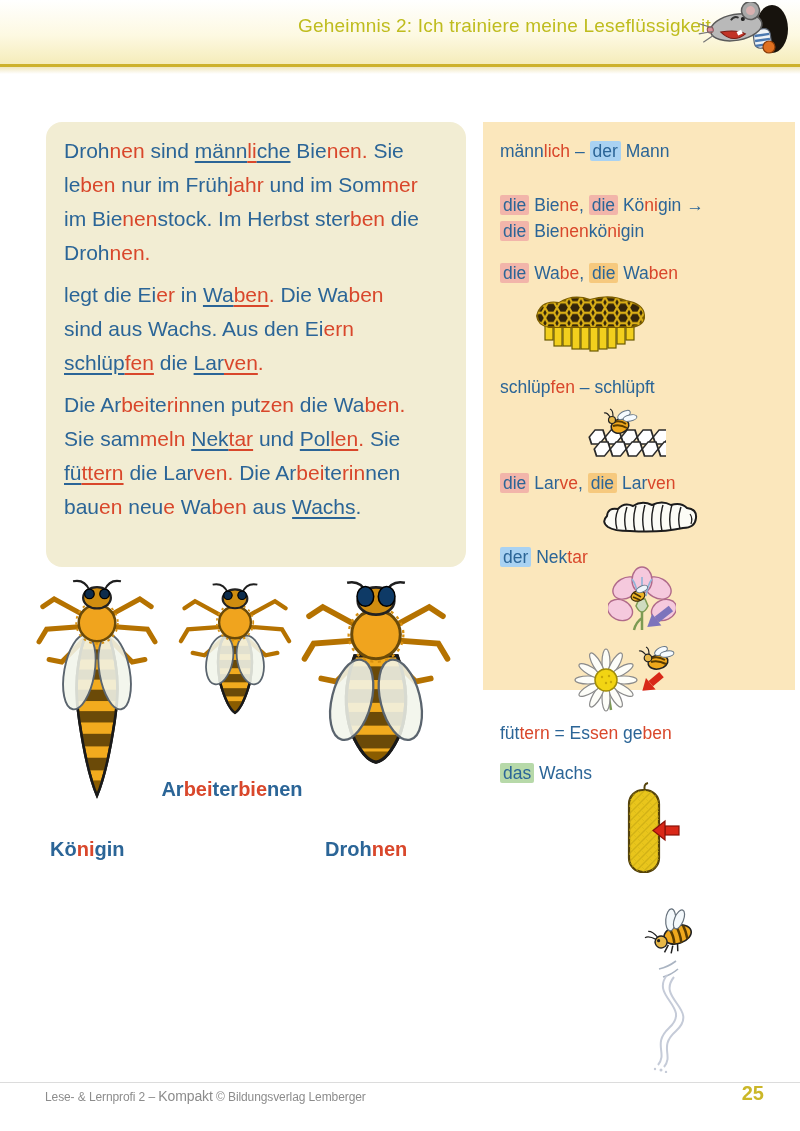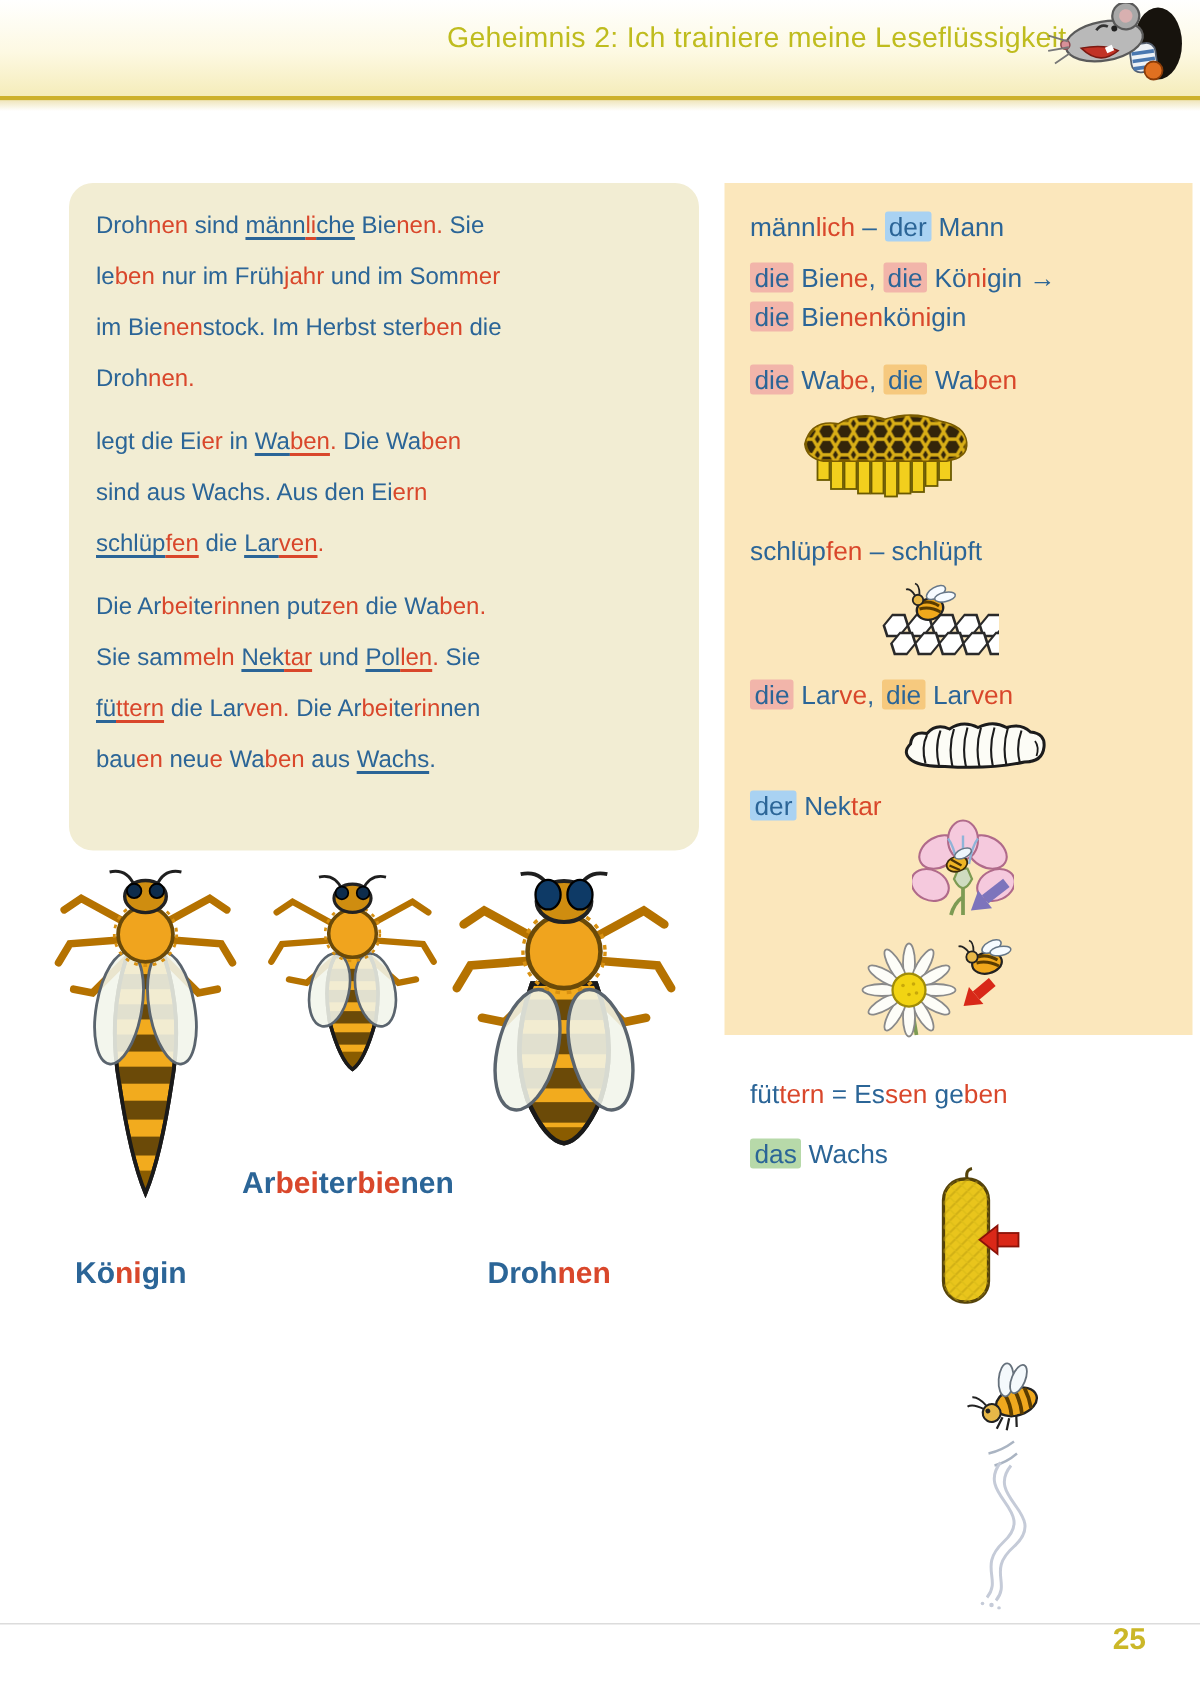--- a/index.html
+++ b/index.html
@@ -15,21 +15,21 @@
         background:linear-gradient(#ffffff 0%,#fdf9e2 55%,#f5ecba 100%);}
   .gold-line{position:absolute;left:0;top:64px;width:800px;height:3px;background:var(--gold);}
   .band-after{position:absolute;left:0;top:67px;width:800px;height:7px;
         background:linear-gradient(#f0e6bd,#ffffff);}
   .page-title{position:absolute;left:298px;top:15px;margin:0;font-size:19px;font-weight:normal;
         color:var(--title);letter-spacing:.2px;}
   .mascot{position:absolute;left:698px;top:2px;}
   
   .reading-box{position:absolute;left:46px;top:122px;width:420px;height:445px;
         background:var(--boxbg);border-radius:16px;box-sizing:border-box;padding:12px 18px 0 18px;}
-  .reading-box p{margin:0 0 8px 0;font-size:16px;line-height:34px;}
+  .reading-box p{margin:0 0 8px 0;font-size:21px;line-height:34px;}
   .r-line{display:block;white-space:nowrap;}
   
   .sb{color:var(--blue);} .sr{color:var(--red);}
   .u{text-decoration:underline;text-decoration-thickness:1.5px;text-underline-offset:3px;}
   .hl-pink{background:var(--hlpink);padding:0 3px;border-radius:2px;}
   .hl-blue{background:var(--hlblue);padding:0 3px;border-radius:2px;}
   .hl-orange{background:var(--hlorange);padding:0 3px;border-radius:2px;}
   .hl-green{background:var(--hlgreen);padding:0 3px;border-radius:2px;}
   
   .vocab{position:absolute;left:483px;top:122px;width:312px;height:568px;background:var(--colbg);
@@ -102,21 +102,21 @@
       <span class="r-line"><span class="sb">bau</span><span class="sr">en</span><span class="sb"> neu</span><span class="sr">e</span><span class="sb"> Wa</span><span class="sr">ben</span><span class="sb"> aus </span><span class="sb u">Wachs</span><span class="sb">.</span></span>
     </p>
   </section>
 
   <aside class="vocab">
 
     <div class="v-text">
       <div><span class="sb">männ</span><span class="sr">lich</span><span class="sb"> – </span><span class="sb hl-blue">der</span><span class="sb"> Mann</span></div>
     </div>
 
-    <div class="v-text" style="margin-top:8px">
+    <div class="v-text" style="margin-top:28px">
       <div><span class="sb hl-pink">die</span><span class="sb"> Bie</span><span class="sr">ne</span><span class="sb">, </span><span class="sb hl-pink">die</span><span class="sb"> Kö</span><span class="sr">ni</span><span class="sb">gin</span><span class="sb"> →</span></div>
       <div><span class="sb hl-pink">die</span><span class="sb"> Bie</span><span class="sr">nen</span><span class="sb">kö</span><span class="sr">ni</span><span class="sb">gin</span></div>
     </div>
 
     <div class="v-text" style="margin-top:16px">
       <div><span class="sb hl-pink">die</span><span class="sb"> Wa</span><span class="sr">be</span><span class="sb">, </span><span class="sb hl-orange">die</span><span class="sb"> Wa</span><span class="sr">ben</span></div>
     </div>
 
     <div class="v-img" style="margin:6px 0 0 50px">
       <svg width="115" height="62" viewBox="0 0 115 62">
@@ -256,21 +256,21 @@
           <ellipse cx="13" cy="1" rx="7" ry="3.5" fill="#f6fbff" stroke="#667788" stroke-width="1" transform="rotate(-28 13 1)"></ellipse>
           <ellipse cx="19" cy="4" rx="7" ry="3" fill="#f6fbff" stroke="#667788" stroke-width="1" transform="rotate(-10 19 4)"></ellipse>
         </g>
         <g transform="rotate(-40 82 42)" fill="#d82818">
           <rect x="80" y="39" width="14" height="7"></rect>
           <polygon points="80 35 80 50 69 42.5"></polygon>
         </g>
       </svg>
     </div>
 
-    <div class="v-text" style="margin-top:24px">
+    <div class="v-text" style="margin-top:8px">
       <div><span class="sb">füt</span><span class="sr">tern</span><span class="sb"> = Es</span><span class="sr">sen</span><span class="sb"> ge</span><span class="sr">ben</span></div>
     </div>
 
     <div class="v-text" style="margin-top:14px">
       <div><span class="sb hl-green">das</span><span class="sb"> Wachs</span></div>
     </div>
 
     <div class="v-img" style="margin:-4px 0 0 122px">
       <svg width="80" height="96" viewBox="0 0 80 96">
         <defs>
@@ -424,15 +424,18 @@
       <path d="M55 72 C38 94 80 104 57 125 C40 141 56 150 46 162" stroke="#c5cbd8" stroke-width="2" fill="none"></path>
       <g fill="#c5cbd8">
         <circle cx="49" cy="167" r="1.5"></circle>
           <circle cx="43" cy="166" r="1.2"></circle>
           <circle cx="54" cy="169" r="1.2"></circle>
       </g>
     </svg>
   </div>
 
   <div class="footer-line"></div>
+  <div class="footer-text">
+    <span>Lese- &amp; Lernprofi 2</span><span> – </span><span class="brand">Kompakt</span><span> © Bildungsverlag Lemberger</span>
+  </div>
   <div class="page-number">25</div>
 
 </div>
 
 </body></html>

